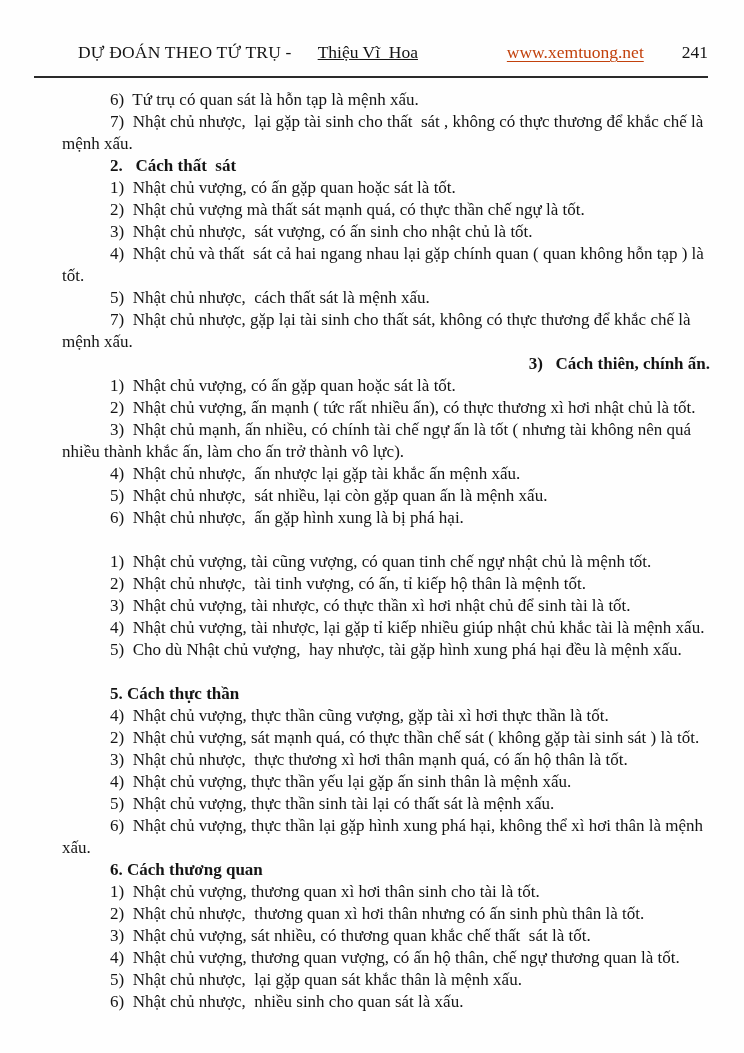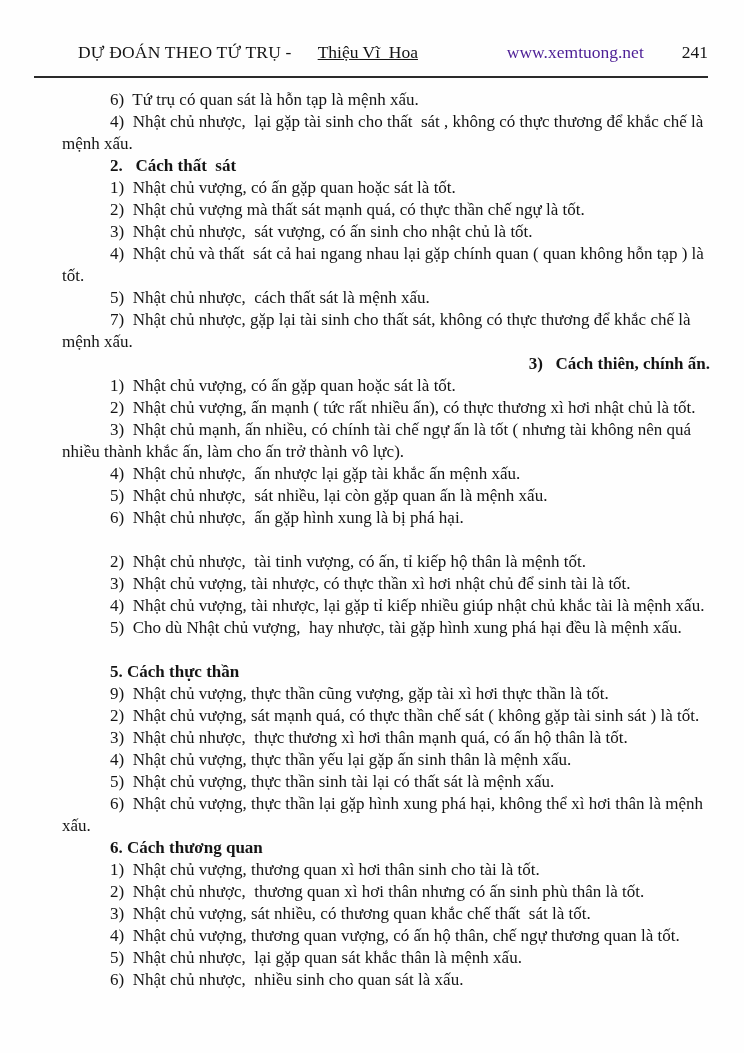--- a/index.html
+++ b/index.html
@@ -23,22 +23,23 @@
     display: flex;
     align-items: baseline;
     margin: 42px 36px 0 78px;
     font-size: 17.5px;
     white-space: pre;
   }
   .header .title { letter-spacing: 0.2px; }
   .header .author { margin-left: 26px; text-decoration: underline; }
   .header .site {
     margin-left: auto;
+    text-decoration: underline;
     text-underline-offset: 3px;
-    color: #4c1d95;
+    color: #c2410c;
     cursor: pointer;
   }
   .header .pagenum { margin-left: 38px; }
   .rule {
     border: none;
     border-top: 2px solid #2a2a2a;
     margin: 13px 36px 0 34px;
   }
   .content {
     margin: 11px 34px 0 62px;
@@ -60,43 +61,44 @@
 <div class="page">
   <div class="header">
     <span class="title">DỰ ĐOÁN THEO TỨ TRỤ -</span>
     <span class="author">Thiệu Vĩ  Hoa</span>
     <span class="site">www.xemtuong.net</span>
     <span class="pagenum">241</span>
   </div>
   <hr class="rule">
   <div class="content" id="content">
       <p class="item">6)  Tứ trụ có quan sát là hỗn tạp là mệnh xấu.</p>
-      <p class="item">4)  Nhật chủ nhược,  lại gặp tài sinh cho thất  sát , không có thực thương để khắc chế là mệnh xấu.</p>
+      <p class="item">7)  Nhật chủ nhược,  lại gặp tài sinh cho thất  sát , không có thực thương để khắc chế là mệnh xấu.</p>
       <p class="item heading">2.   Cách thất  sát</p>
       <p class="item">1)  Nhật chủ vượng, có ấn gặp quan hoặc sát là tốt.</p>
       <p class="item">2)  Nhật chủ vượng mà thất sát mạnh quá, có thực thần chế ngự là tốt.</p>
       <p class="item">3)  Nhật chủ nhược,  sát vượng, có ấn sinh cho nhật chủ là tốt.</p>
       <p class="item">4)  Nhật chủ và thất  sát cả hai ngang nhau lại gặp chính quan ( quan không hỗn tạp ) là tốt.</p>
       <p class="item">5)  Nhật chủ nhược,  cách thất sát là mệnh xấu.</p>
       <p class="item">7)  Nhật chủ nhược, gặp lại tài sinh cho thất sát, không có thực thương để khắc chế là mệnh xấu.</p>
       <p class="item heading heading-indent">3)   Cách thiên, chính ấn.</p>
       <p class="item">1)  Nhật chủ vượng, có ấn gặp quan hoặc sát là tốt.</p>
       <p class="item">2)  Nhật chủ vượng, ấn mạnh ( tức rất nhiều ấn), có thực thương xì hơi nhật chủ là tốt.</p>
       <p class="item">3)  Nhật chủ mạnh, ấn nhiều, có chính tài chế ngự ấn là tốt ( nhưng tài không nên quá nhiều thành khắc ấn, làm cho ấn trở thành vô lực).</p>
       <p class="item">4)  Nhật chủ nhược,  ấn nhược lại gặp tài khắc ấn mệnh xấu.</p>
       <p class="item">5)  Nhật chủ nhược,  sát nhiều, lại còn gặp quan ấn là mệnh xấu.</p>
       <p class="item">6)  Nhật chủ nhược,  ấn gặp hình xung là bị phá hại.</p>
       <div class="spacer"></div>
+      <p class="item">1)  Nhật chủ vượng, tài cũng vượng, có quan tinh chế ngự nhật chủ là mệnh tốt.</p>
       <p class="item">2)  Nhật chủ nhược,  tài tinh vượng, có ấn, tỉ kiếp hộ thân là mệnh tốt.</p>
       <p class="item">3)  Nhật chủ vượng, tài nhược, có thực thần xì hơi nhật chủ để sinh tài là tốt.</p>
       <p class="item">4)  Nhật chủ vượng, tài nhược, lại gặp tỉ kiếp nhiều giúp nhật chủ khắc tài là mệnh xấu.</p>
       <p class="item">5)  Cho dù Nhật chủ vượng,  hay nhược, tài gặp hình xung phá hại đều là mệnh xấu.</p>
       <div class="spacer"></div>
       <p class="item heading">5. Cách thực thần</p>
-      <p class="item">9)  Nhật chủ vượng, thực thần cũng vượng, gặp tài xì hơi thực thần là tốt.</p>
+      <p class="item">4)  Nhật chủ vượng, thực thần cũng vượng, gặp tài xì hơi thực thần là tốt.</p>
       <p class="item">2)  Nhật chủ vượng, sát mạnh quá, có thực thần chế sát ( không gặp tài sinh sát ) là tốt.</p>
       <p class="item">3)  Nhật chủ nhược,  thực thương xì hơi thân mạnh quá, có ấn hộ thân là tốt.</p>
       <p class="item">4)  Nhật chủ vượng, thực thần yếu lại gặp ấn sinh thân là mệnh xấu.</p>
       <p class="item">5)  Nhật chủ vượng, thực thần sinh tài lại có thất sát là mệnh xấu.</p>
       <p class="item">6)  Nhật chủ vượng, thực thần lại gặp hình xung phá hại, không thể xì hơi thân là mệnh xấu.</p>
       <p class="item heading">6. Cách thương quan</p>
       <p class="item">1)  Nhật chủ vượng, thương quan xì hơi thân sinh cho tài là tốt.</p>
       <p class="item">2)  Nhật chủ nhược,  thương quan xì hơi thân nhưng có ấn sinh phù thân là tốt.</p>
       <p class="item">3)  Nhật chủ vượng, sát nhiều, có thương quan khắc chế thất  sát là tốt.</p>
       <p class="item">4)  Nhật chủ vượng, thương quan vượng, có ấn hộ thân, chế ngự thương quan là tốt.</p>

